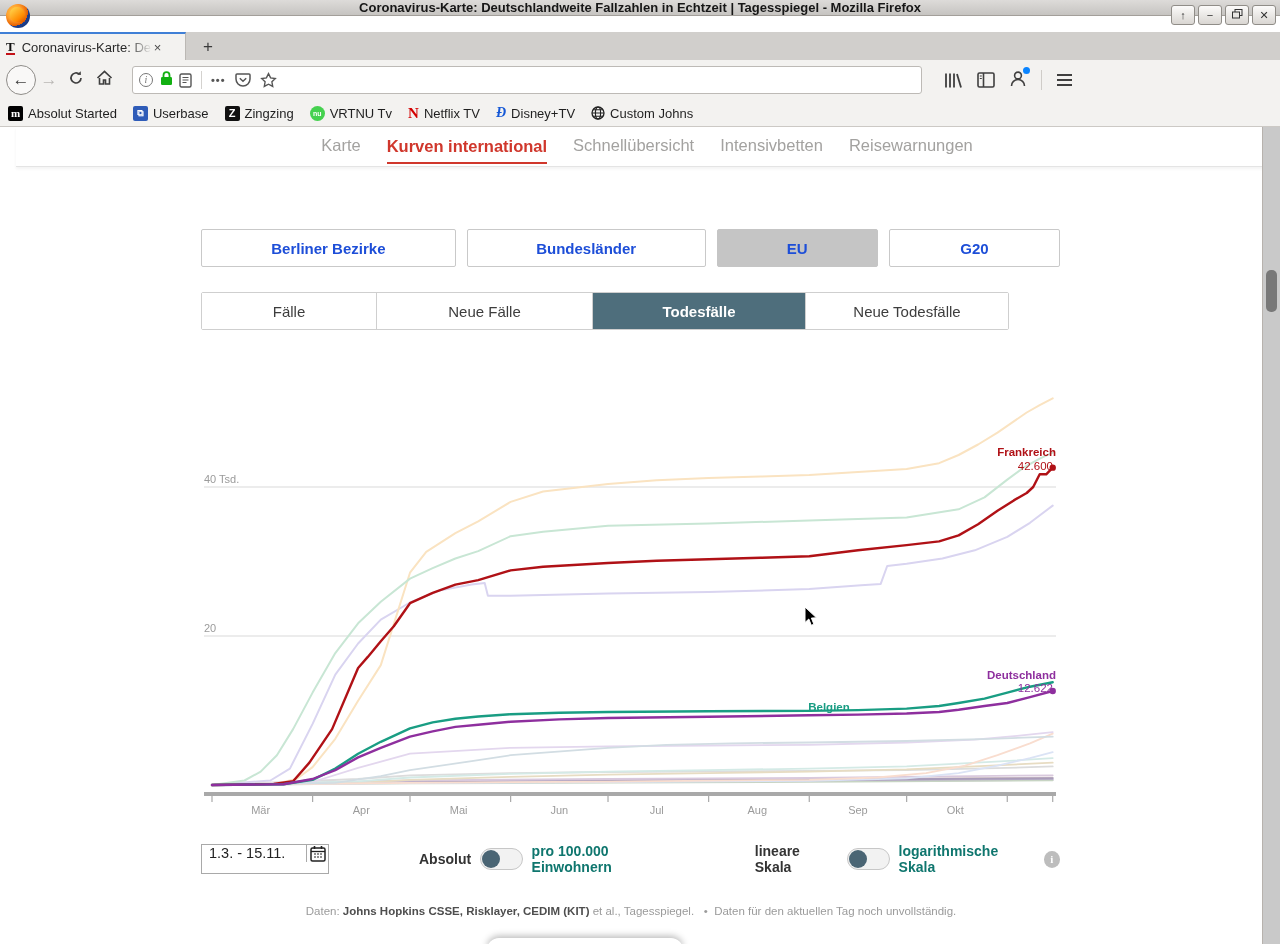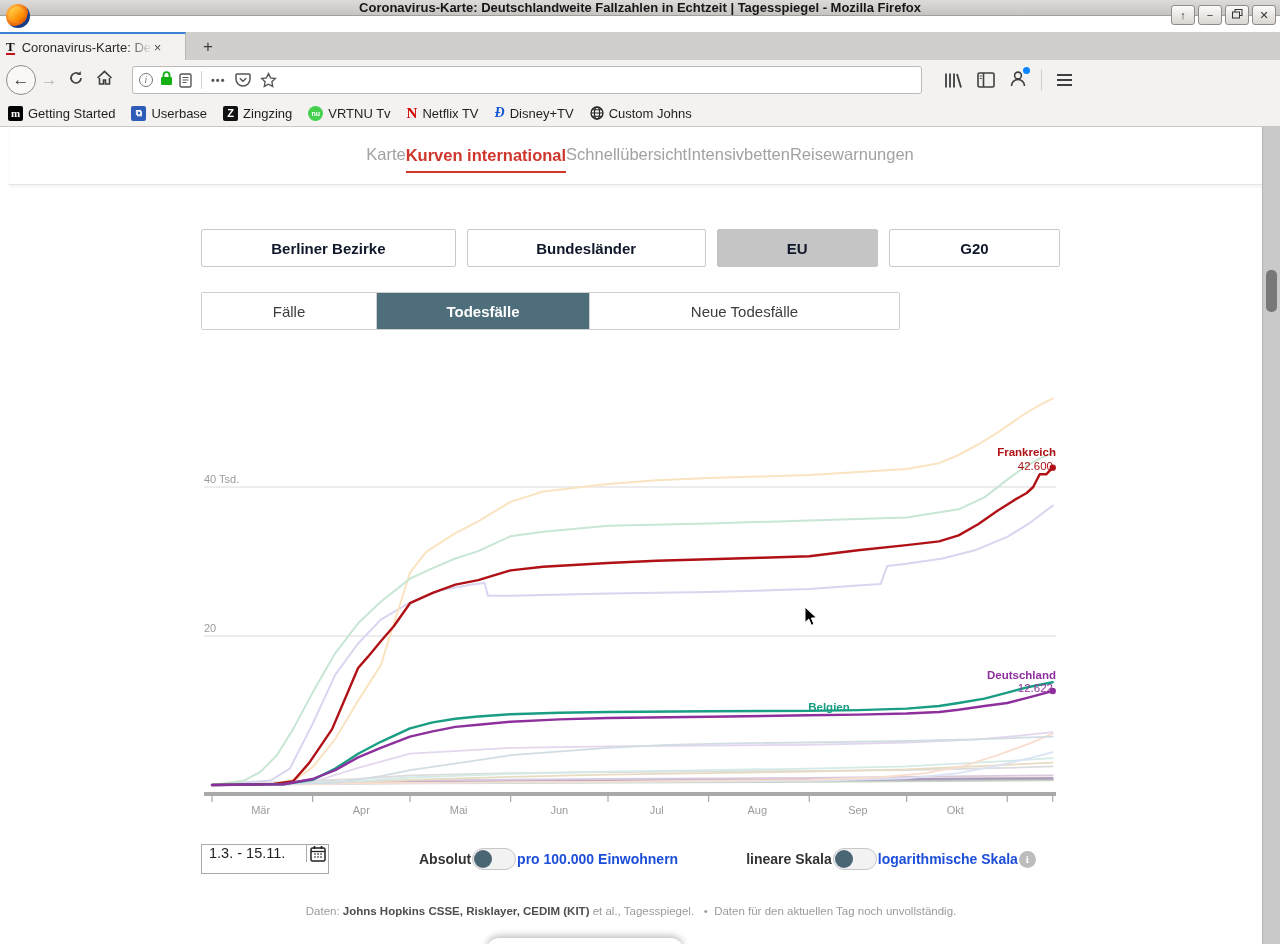--- a/index.html
+++ b/index.html
@@ -59,55 +59,55 @@
     font-weight:bold; line-height:15px; border-radius:2px; }
   .bm-m { background:#000; color:#fff; font-family:"Liberation Serif",serif; }
   .bm-ub { background:#2f5cb8; color:#fff; font-size:9px; }
   .bm-z { background:#111; color:#fff; }
   .bm-nu { background:#45d14f; color:#fff; border-radius:50%; font-size:7px; }
   .bm-n { color:#d30000; font-family:"Liberation Serif",serif; font-size:15px; font-weight:bold; }
   .bm-d { color:#1558d6; font-family:"Liberation Serif",serif; font-size:14px; font-weight:bold; font-style:italic; }
 
   
   .content { position:absolute; left:0; top:127px; width:1262px; height:817px; background:#fff; }
-  .site-header { position:absolute; left:9px; top:0; width:100%; height:58px; background:#fff;
+  .site-header { position:absolute; left:16px; top:0; width:100%; height:40px; background:#fff;
     border-bottom:1px solid #e4e4e4; box-shadow:0 2px 3px rgba(0,0,0,0.05);
-    display:flex; align-items:center; justify-content:center; }
+    display:flex; align-items:center; justify-content:center; gap:26px; }
   .site-nav-item { font-size:16.5px; color:#a3a2a0; padding-bottom:2px; }
   .site-nav-item.active { color:#d0372c; font-weight:bold; border-bottom:2px solid #d0372c; padding-bottom:6px; margin-bottom:-8px; }
 
   .page-inner { position:absolute; left:201px; top:0; width:859px; }
   .region-row { position:absolute; top:102px; left:0; width:859px; display:flex; gap:11px; }
   .region-btn { height:38px; border:1px solid #c9c9c9; border-radius:2px; background:#fff;
-    font-size:15px; font-weight:bold; color:#0f172a; display:flex; align-items:center; justify-content:center; }
+    font-size:15px; font-weight:bold; color:#1d4ed8; display:flex; align-items:center; justify-content:center; }
   .region-btn.sel { background:#c5c5c5; border-color:#c5c5c5; }
   .rb0{width:256px;} .rb1{width:240px;} .rb2{width:162px;} .rb3{width:172px;}
 
-  .metric-row { position:absolute; top:165px; left:0; width:699px; height:38px; display:flex;
+  .metric-row { position:absolute; top:165px; left:0; width:808px; height:38px; display:flex;
     border:1px solid #cfcfcf; border-radius:2px; }
   .metric-tab { border-right:1px solid #cfcfcf; font-size:15px; color:#3d3d3d;
     display:flex; align-items:center; justify-content:center; background:#fff; }
   .metric-tab:last-child { border-right:none; }
   .metric-tab.sel { background:#4e6e7c; color:#fff; font-weight:bold; }
   .mt0{width:175px;} .mt1{width:216px;} .mt2{width:213px;} .mt3{flex:1;}
 
   .chart-wrap { position:absolute; left:0; top:251px; width:1262px; height:442px; }
 
   .ctrl-row { position:absolute; left:201px; top:716px; width:859px; height:32px;
     display:flex; align-items:center; }
   .date-box { width:128px; height:30px; border:1px solid #a9a9a9; display:flex; align-items:flex-start; background:#fff; }
   .date-box input { border:none; outline:none; width:104px; padding:0 4px 0 7px; font-size:14.5px;
     color:#222; font-family:"Liberation Sans",sans-serif; }
   .cal-btn { width:33px; border-left:1px solid #a9a9a9; background:#fdfdfd;
     display:flex; align-items:center; justify-content:center; }
-  .tog-group { display:flex; align-items:center; gap:1px; }
+  .tog-group { display:flex; align-items:center; gap:9px; }
   .g-abs { margin-left:90px; }
   .g-skala { margin-left:68px; }
   .tog-label-on { font-size:14px; font-weight:bold; color:#333; }
-  .tog-label-off { font-size:14px; font-weight:bold; color:#1d4ed8; }
+  .tog-label-off { font-size:14px; font-weight:bold; color:#0f766e; }
   .switch { width:44px; height:22px; border-radius:11px; background:#f2f2f2; border:1px solid #c7c7c7; position:relative; }
   .knob { position:absolute; left:1px; top:1px; width:18px; height:18px; border-radius:50%; background:#4a6574; }
   .info-circle { width:17px; height:17px; border-radius:50%; background:#bdbdbd; color:#fff;
     font-size:11px; font-weight:bold; text-align:center; line-height:17px; font-family:"Liberation Serif",serif; }
 
   .footer-line { position:absolute; left:0; top:778px; width:1262px; text-align:center;
     font-size:11.5px; color:#9b9b9b; }
   .footer-line b { color:#4e4e4e; }
   .peek { position:absolute; left:487px; top:811px; width:196px; height:12px; background:#fff;
     border-radius:14px 14px 0 0; box-shadow:0 -2px 7px rgba(0,0,0,0.28); }
@@ -206,21 +206,21 @@
     <span class="tool-sep"></span>
     <svg width="17" height="14" viewBox="0 0 17 14">
         <path d="M1 2h15M1 7h15M1 12h15" stroke="#3f3f3f" stroke-width="1.8"></path>
       </svg>
   </div>
 </div>
 
 <div class="bookmarks">
   <span class="bm">
       <span class="bm-sq bm-m">m</span>
-      <span>Getting Started</span>
+      <span>Absolut Started</span>
     </span>
   <span class="bm">
       <span class="bm-sq bm-ub">⧉</span>
       <span>Userbase</span>
     </span>
   <span class="bm">
       <span class="bm-sq bm-z">Z</span>
       <span>Zingzing</span>
     </span>
   <span class="bm">
@@ -257,20 +257,21 @@
   <div class="page-inner">
     <div class="region-row">
       <div class="region-btn rb0">Berliner Bezirke</div>
       <div class="region-btn rb1">Bundesländer</div>
       <div class="region-btn rb2 sel">EU</div>
       <div class="region-btn rb3">G20</div>
     </div>
 
     <div class="metric-row">
       <div class="metric-tab mt0">Fälle</div>
+      <div class="metric-tab mt1">Neue Fälle</div>
       <div class="metric-tab mt2 sel">Todesfälle</div>
       <div class="metric-tab mt3">Neue Todesfälle</div>
     </div>
   </div>
 
   <div class="chart-wrap">
     <svg id="chart" width="1262" height="442" viewBox="0 378 1262 442">
         <line x1="204" x2="1056" y1="636" y2="636" stroke="#d9d9d9" stroke-width="1"></line>
         <text x="204" y="632" fill="#9b9b9b" font-size="11">20</text>
         <line x1="204" x2="1056" y1="487" y2="487" stroke="#d9d9d9" stroke-width="1"></line>

